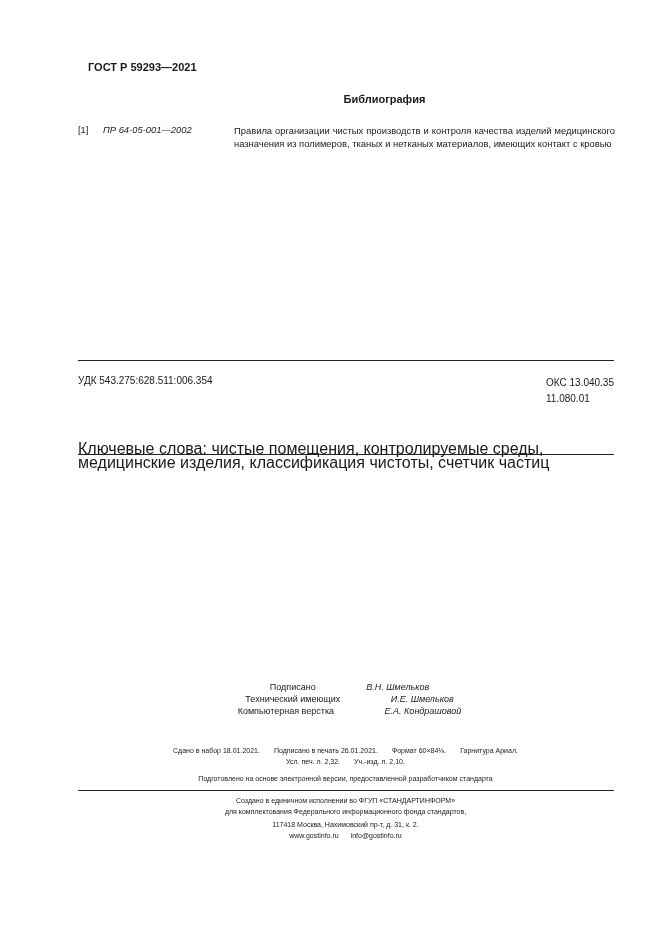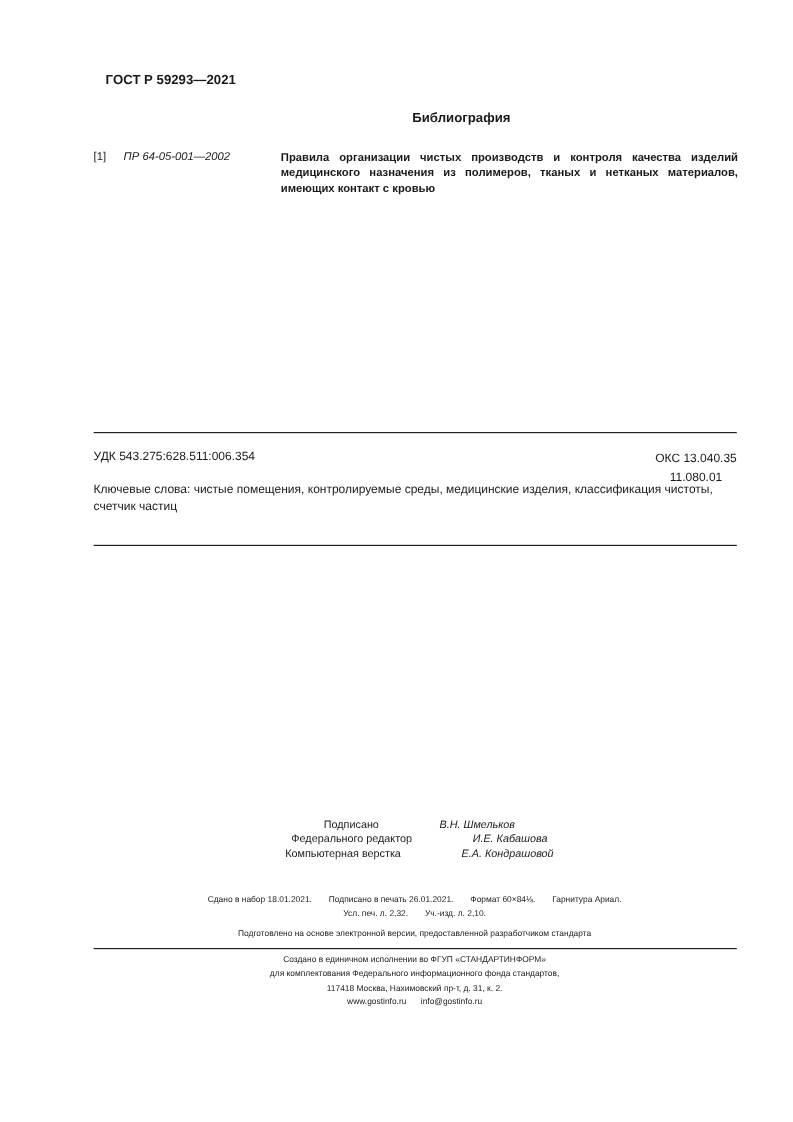--- a/index.html
+++ b/index.html
@@ -5,25 +5,25 @@
   html, body { margin: 0; padding: 0; }
   body {
     width: 661px; height: 935px; background: #ffffff; position: relative;
     font-family: "Liberation Sans", sans-serif; color: #1a1a1a; overflow: hidden;
   }
   .abs { position: absolute; }
   .doc-code { left: 88px; top: 61px; font-size: 11px; font-weight: bold; }
   .section-title { left: 0; width: 661px; top: 93px; text-align: center; font-size: 11px; font-weight: bold; padding-left: 30px; box-sizing: border-box; margin-left: 39px; }
   .bib-num { left: 78px; top: 124px; font-size: 9.4px; }
   .bib-code { left: 103px; top: 124px; font-size: 9.4px; font-style: italic; }
-  .bib-text { left: 234px; top: 124px; width: 381px; font-size: 9.4px; line-height: 13.2px; text-align: justify; font-weight: bold; }
+  .bib-text { left: 234px; top: 124px; width: 381px; font-size: 9.4px; line-height: 13.2px; text-align: justify; }
   .rule { position: absolute; left: 78px; width: 536px; height: 1px; background: #222; }
   .udk { left: 78px; top: 375px; font-size: 10px; }
-  .oks { right: 47px; top: 375px; font-size: 10px; text-align: center; line-height: 15.5px; }
-  .keywords { left: 78px; top: 402px; width: 537px; font-size: 10px; line-height: 13.5px; }
+  .oks { right: 47px; top: 375px; font-size: 10px; text-align: left; line-height: 15.5px; }
+  .keywords { left: 78px; top: 442px; width: 537px; font-size: 16px; line-height: 13.5px; }
   .credits { left: 0; width: 661px; top: 682px; text-align: center; font-size: 9px; line-height: 11.8px; padding-left: 38px; box-sizing: border-box; }
   .credits i { font-style: italic; margin-left: 48px; }
   .print-info { left: 0; width: 661px; top: 745px; text-align: center; font-size: 7px; line-height: 11px; padding-left: 30px; box-sizing: border-box; }
   .print-info span.gap { display: inline-block; width: 14px; }
   .prepared { left: 0; width: 661px; top: 775px; text-align: center; font-size: 7px; padding-left: 30px; box-sizing: border-box; }
   .created { left: 0; width: 661px; top: 795px; text-align: center; font-size: 7px; line-height: 11px; padding-left: 30px; box-sizing: border-box; }
   .address { left: 0; width: 661px; top: 820px; text-align: center; font-size: 7px; line-height: 10.5px; padding-left: 30px; box-sizing: border-box; }
   .address span.gap { display: inline-block; width: 12px; }
 </style>
 </head>
@@ -44,21 +44,21 @@
   <div>ОКС 13.040.35</div>
   <div>11.080.01</div>
 </div>
 
 <div class="abs keywords">Ключевые слова: чистые помещения, контролируемые среды, медицинские изделия, классификация чистоты, счетчик частиц</div>
 
 <div class="rule" style="top:454px;"></div>
 
 <div class="abs credits">
   <div><span>Подписано </span><i>В.Н. Шмельков</i></div>
-  <div><span>Федерального редактор </span><i>И.Е. Кабашова</i></div>
+  <div><span>Технический имеющих </span><i>И.Е. Шмельков</i></div>
   <div><span>Компьютерная верстка </span><i>Е.А. Кондрашовой</i></div>
 </div>
 
 <div class="abs print-info">
   <div>
     <span>Сдано в набор 18.01.2021.</span><span class="gap"></span><span>Подписано в печать 26.01.2021.</span><span class="gap"></span><span>Формат 60×84⅛.</span><span class="gap"></span><span>Гарнитура Ариал.</span>
   </div>
   <div>
     <span>Усл. печ. л. 2,32.</span><span class="gap"></span><span>Уч.-изд. л. 2,10.</span>
   </div>

